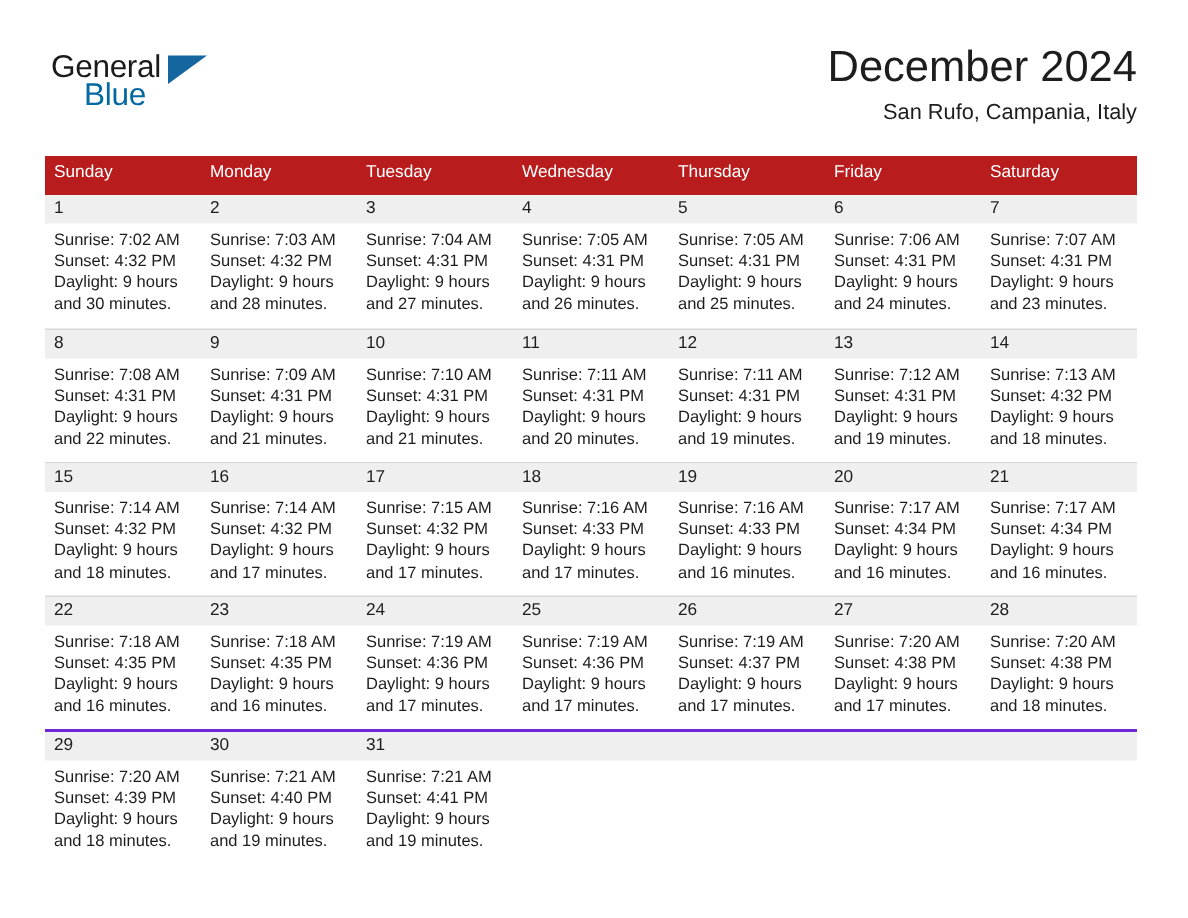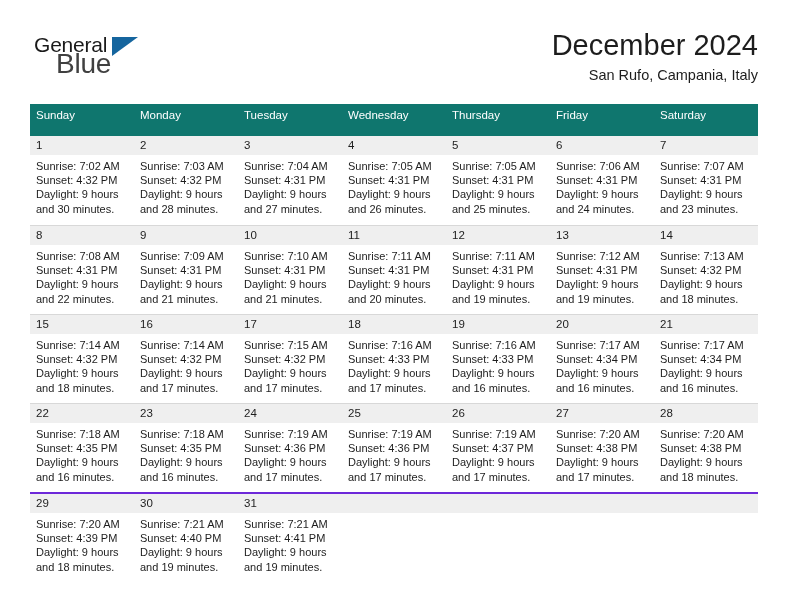--- a/index.html
+++ b/index.html
@@ -43,22 +43,22 @@
     top: 0;
     font-size: 21px;
     color: #1a1a1a;
     letter-spacing: -0.2px;
     line-height: 22px;
   }
   .brand-blue {
     position: absolute;
     left: 22px;
     top: 19px;
-    font-size: 28px;
-    color: #404040;
+    font-size: 21px;
+    color: #0369a1;
     letter-spacing: -0.2px;
     line-height: 22px;
   }
   .brand-flag {
     position: absolute;
     left: 78px;
     top: 3px;
     width: 0;
     height: 0;
     border-left: 26px solid #15659e;
@@ -88,22 +88,22 @@
 
   
   .calendar {
     position: absolute;
     left: 30px;
     top: 104px;
     width: 728px;
   }
   .weekdays {
     display: flex;
-    background: #0f766e;
-    height: 32px;
+    background: #b91c1c;
+    height: 26px;
   }
   .weekday {
     flex: 1 1 0;
     color: #ffffff;
     font-size: 11.5px;
     line-height: 22px;
     padding-left: 6px;
     box-sizing: border-box;
     white-space: nowrap;
     overflow: hidden;

